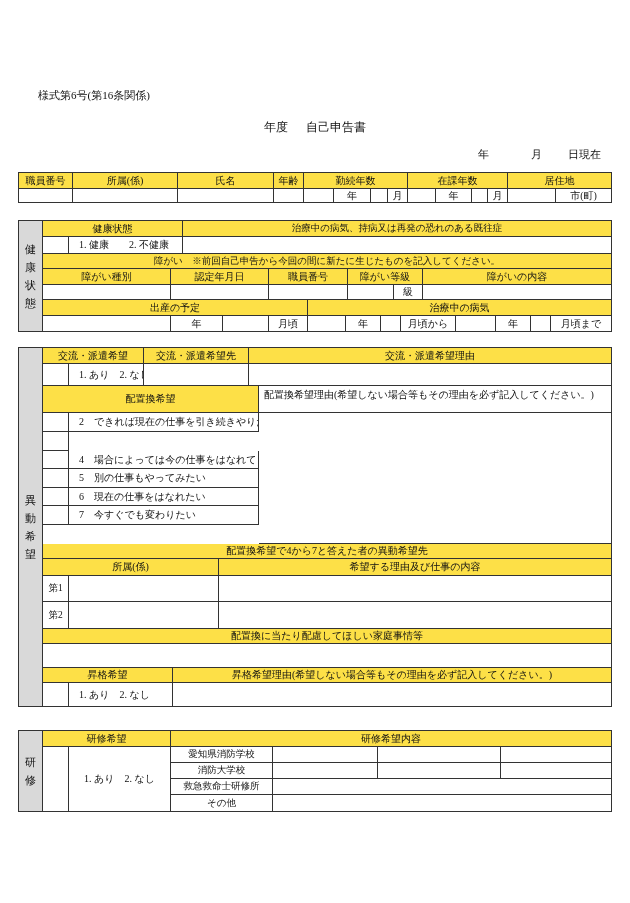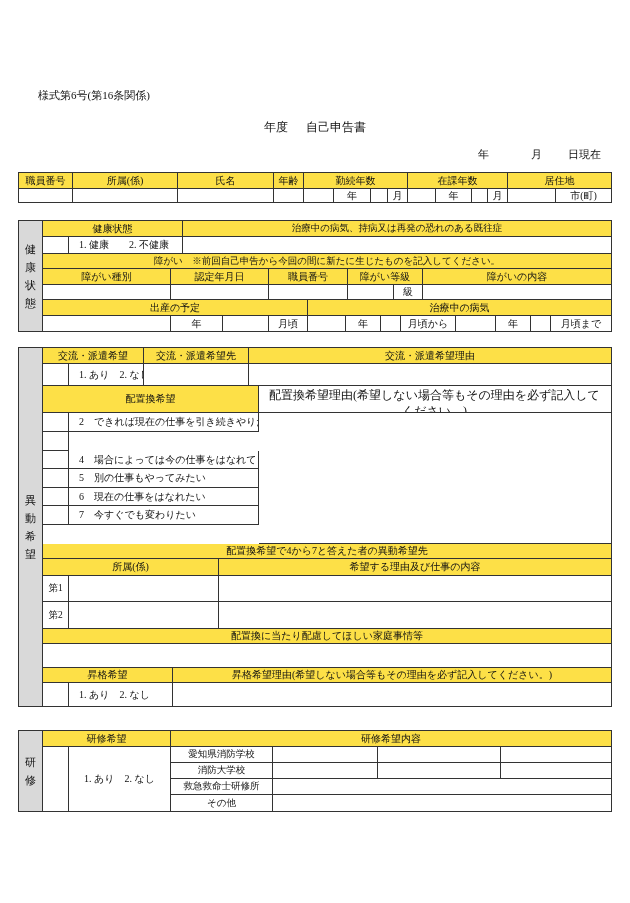--- a/index.html
+++ b/index.html
@@ -17,22 +17,22 @@
   .vtext{width:13px;word-break:break-all;text-align:center;font-size:11px;line-height:18px;}
   .rows,.col{display:flex;flex-direction:column;flex:1;min-width:0;}
   .colfix{display:flex;flex-direction:column;flex-shrink:0;}
   .r{display:flex;width:100%;flex-shrink:0;}
   .c{border-right:1px solid #333;border-bottom:1px solid #333;box-sizing:border-box;
      display:flex;align-items:center;justify-content:center;font-size:10px;line-height:1.15;
      white-space:nowrap;overflow:hidden;flex-shrink:0;height:100%;}
   .g{background:#fde047;}
   .f{flex:1 1 0;width:auto;min-width:0;}
   .l{justify-content:flex-start;padding-left:10px;}
-  .tl{align-items:flex-start;justify-content:flex-start;white-space:normal;text-align:center;
-      padding:2px 6px 0 5px;line-height:1.3;font-size:12px;}
+  .tl{align-items:flex-start;justify-content:flex-start;white-space:normal;text-align:right;
+      padding:2px 6px 0 5px;line-height:1.3;font-size:10px;}
   .sm{font-size:9.5px;}
 </style>
 </head>
 <body>
 
 <div class="doc">
 
   <div class="abs formno">様式第6号(第16条関係)</div>
   <div class="abs titleline">
     <span>年度</span>

